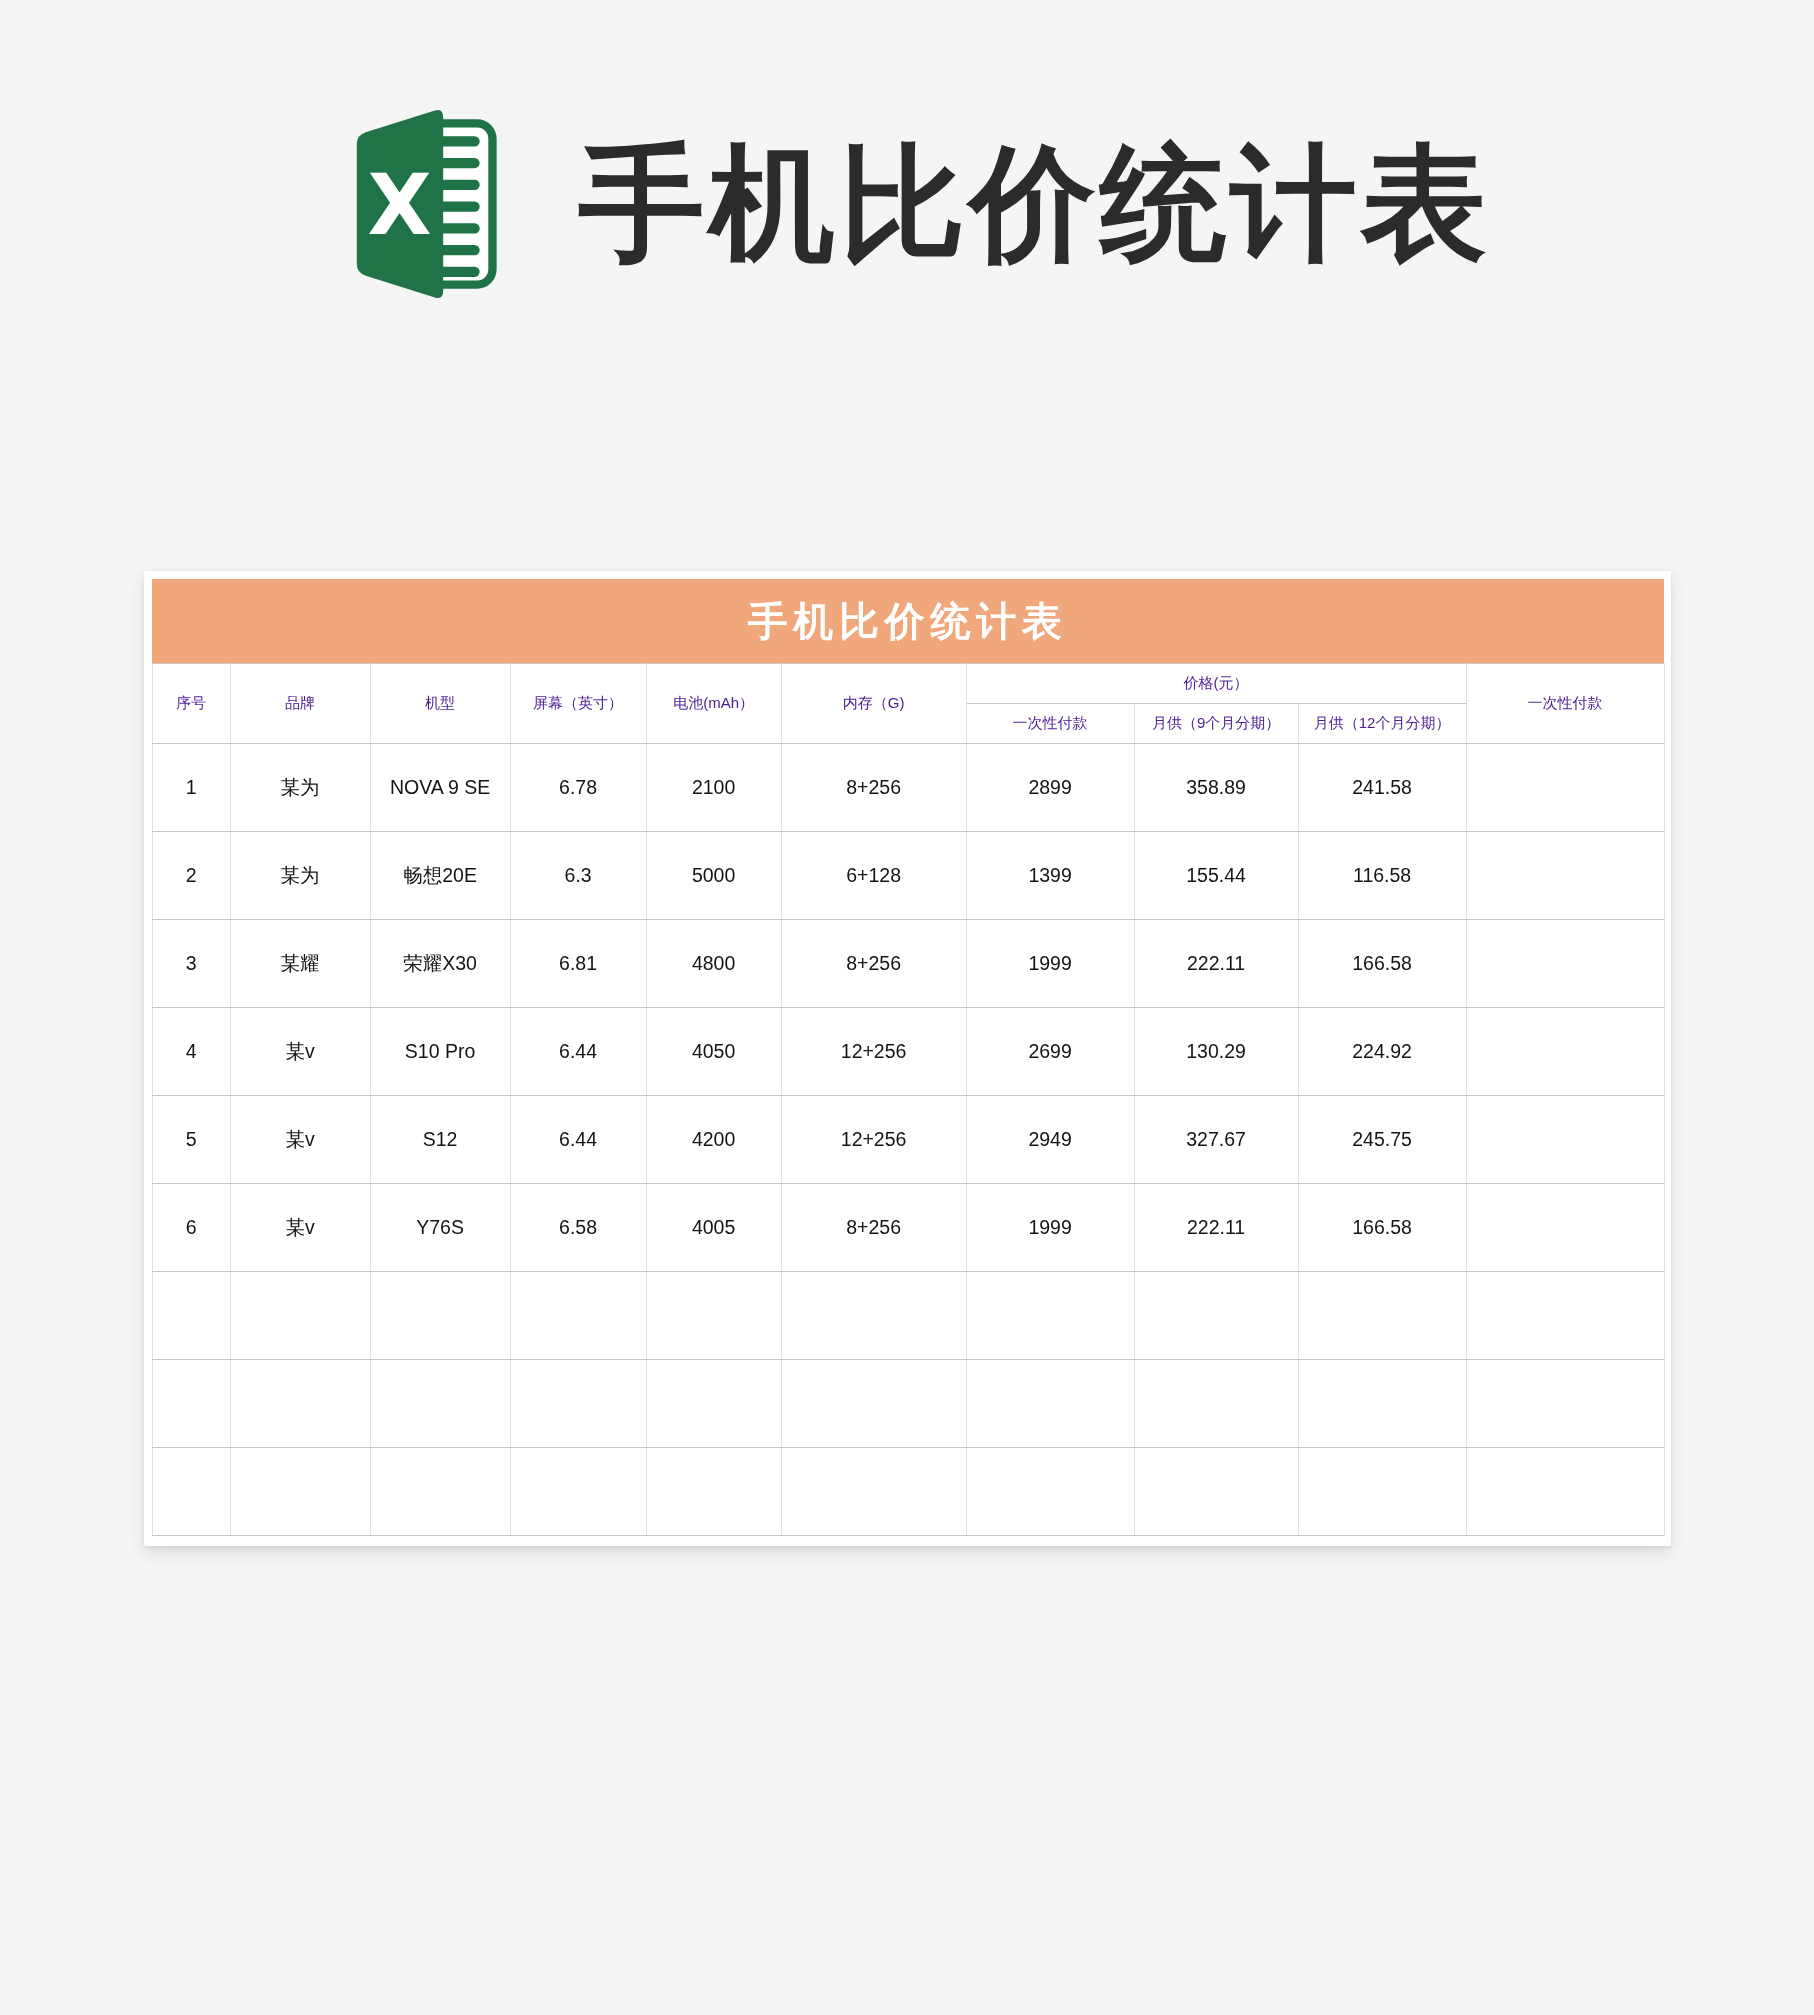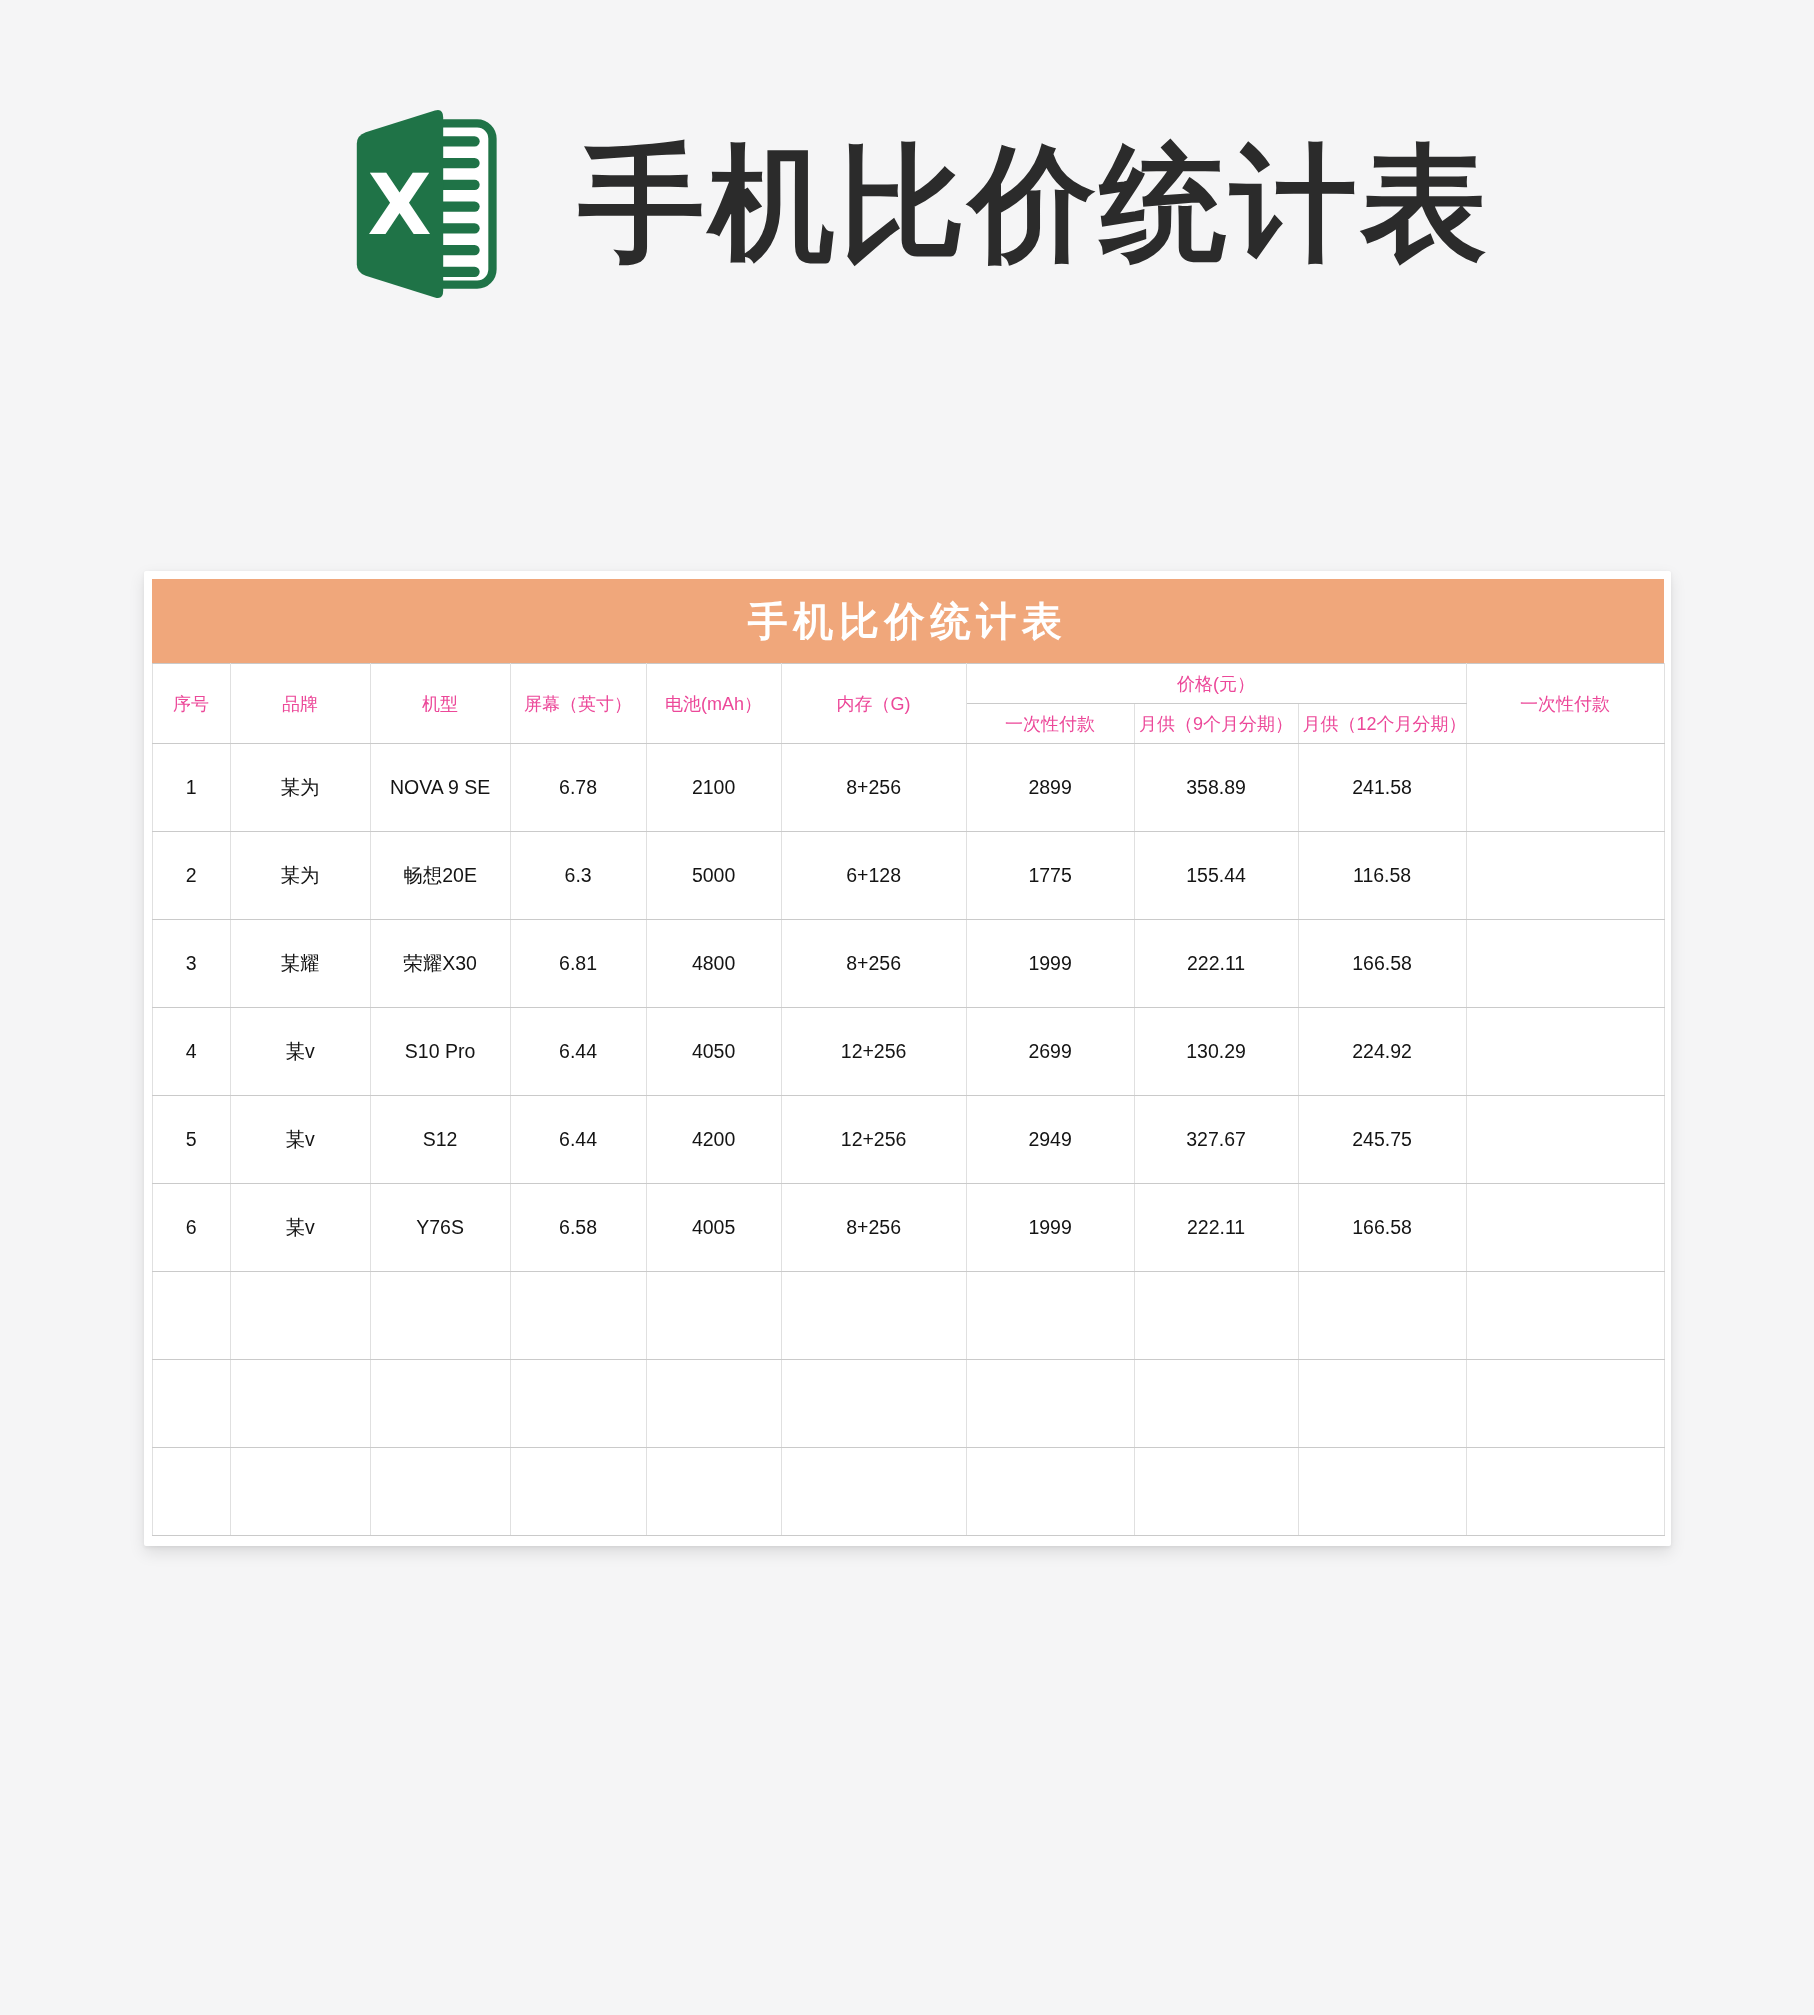--- a/index.html
+++ b/index.html
@@ -80,23 +80,23 @@
     border-right: 1.3px solid #E0E0E0;
     border-top: 1.9px solid #CACACA;
     border-bottom: 1.9px solid #CACACA;
     text-align: center;
     vertical-align: middle;
     padding: 0 3.8px;
     overflow: hidden;
     white-space: nowrap;
   }
   .price-table th {
-    font-size: 18px;
+    font-size: 15px;
     font-weight: 500;
-    color: #ec4899;
+    color: #4c1d95;
   }
   .price-table td {
     font-size: 19.5px;
     font-weight: 400;
     color: #141414;
   }
   tr.header-row { height: 40px; }
   tr.data-row   { height: 88px; }
 </style>
 </head>
@@ -174,21 +174,21 @@
     <td></td>
   </tr>
 
   <tr class="data-row">
     <td>2</td>
     <td>某为</td>
     <td>畅想20E</td>
     <td>6.3</td>
     <td>5000</td>
     <td>6+128</td>
-    <td>1775</td>
+    <td>1399</td>
     <td>155.44</td>
     <td>116.58</td>
     <td></td>
   </tr>
 
   <tr class="data-row">
     <td>3</td>
     <td>某耀</td>
     <td>荣耀X30</td>
     <td>6.81</td>

